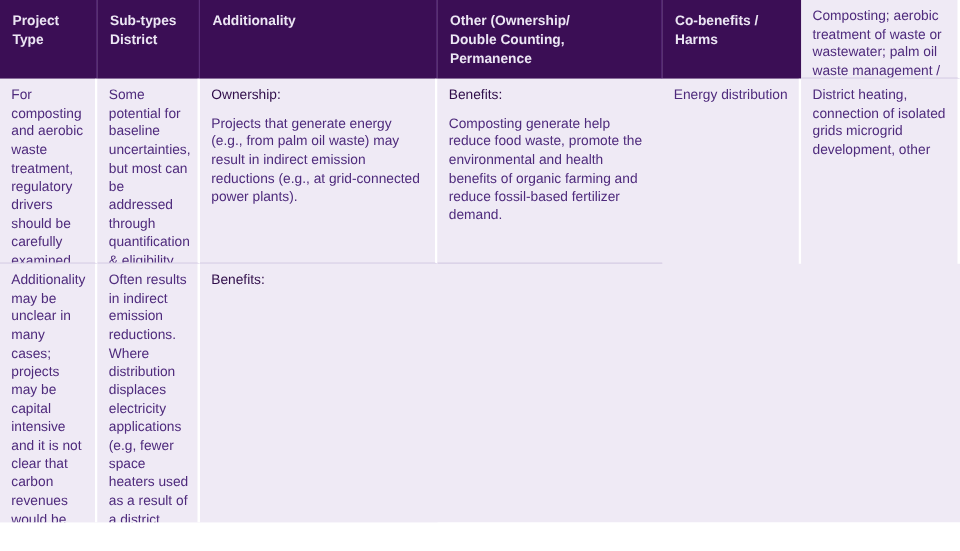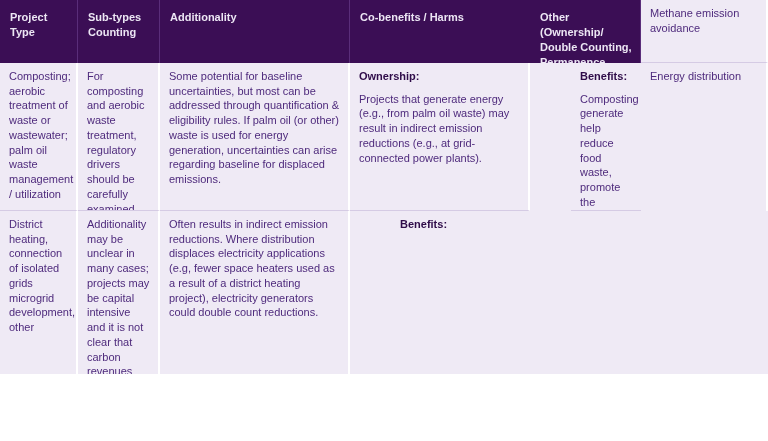--- a/index.html
+++ b/index.html
@@ -1,20 +1,20 @@
 <!DOCTYPE html>
 <html><head>
 <meta charset="utf-8">
 <style>
   html, body { margin: 0; padding: 0; background: #ffffff; }
   * { box-sizing: border-box; }
 
   .table-wrap {
     width: 768px;
-    height: 374px;
+    height: 418px;
     font-family: "Liberation Sans", "DejaVu Sans", sans-serif;
     display: grid;
     grid-template-columns: 78px 82px 190px 180px 111px 127px;
     grid-template-rows: 63px 148px 230px;
     background: #efeaf5;
     overflow: hidden;
   }
 
   .th {
     background: #3b0e55;
@@ -32,45 +32,44 @@
   .td {
     background: #efeaf5;
     color: #4e2a7c;
     font-size: 11px;
     line-height: 1.34;
     padding: 6px 7px 6px 9px;
     border-right: 2px solid #ffffff;
     border-bottom: 1px solid #d5cbe4;
     overflow: hidden;
   }
-  .td.last { border-right: none; margin-left: 41px; }
+  .td.last { border-right: none; }
   .td.bottom { border-bottom: none; }
 
   .cell-heading {
-    font-weight: bold;
+    font-weight: normal;
     color: #2f0c49;
     margin: 0 0 8px 0;
   }
   .cell-text { margin: 0; }
 </style>
 </head>
 <body>
 
 <div class="table-wrap">
 
   <div class="th">Project Type</div>
   <div class="th">Sub-types
-Counting</div>
+District</div>
   <div class="th">Additionality</div>
-  <div class="th last">Co-benefits / Harms</div>
   <div class="th">Other (Ownership/
 Double Counting,
 Permanence</div>
+  <div class="th last">Co-benefits / Harms</div>
 
-  <div class="td">Methane emission avoidance</div>
   <div class="td">Composting; aerobic treatment of waste or wastewater; palm oil waste management / utilization</div>
   <div class="td">For composting and aerobic waste treatment, regulatory drivers should be carefully examined. For some through in some locations, it is important to evaluate whether other revenue streams and funding sources would enable implementation without carbon revenues.</div>
   <div class="td">Some potential for baseline uncertainties, but most can be addressed through quantification &amp; eligibility rules. If palm oil (or other) waste is used for energy generation, uncertainties can arise regarding baseline for displaced emissions.</div>
   <div class="td">
     <p class="cell-heading">Ownership:</p>
     <p class="cell-text">Projects that generate energy (e.g., from palm oil waste) may result in indirect emission reductions (e.g., at grid-connected power plants).</p>
   </div>
   <div class="td last">
     <p class="cell-heading">Benefits:</p>
     <p class="cell-text">Composting generate help reduce food waste, promote the environmental and health benefits of organic farming and reduce fossil-based fertilizer demand.</p>

